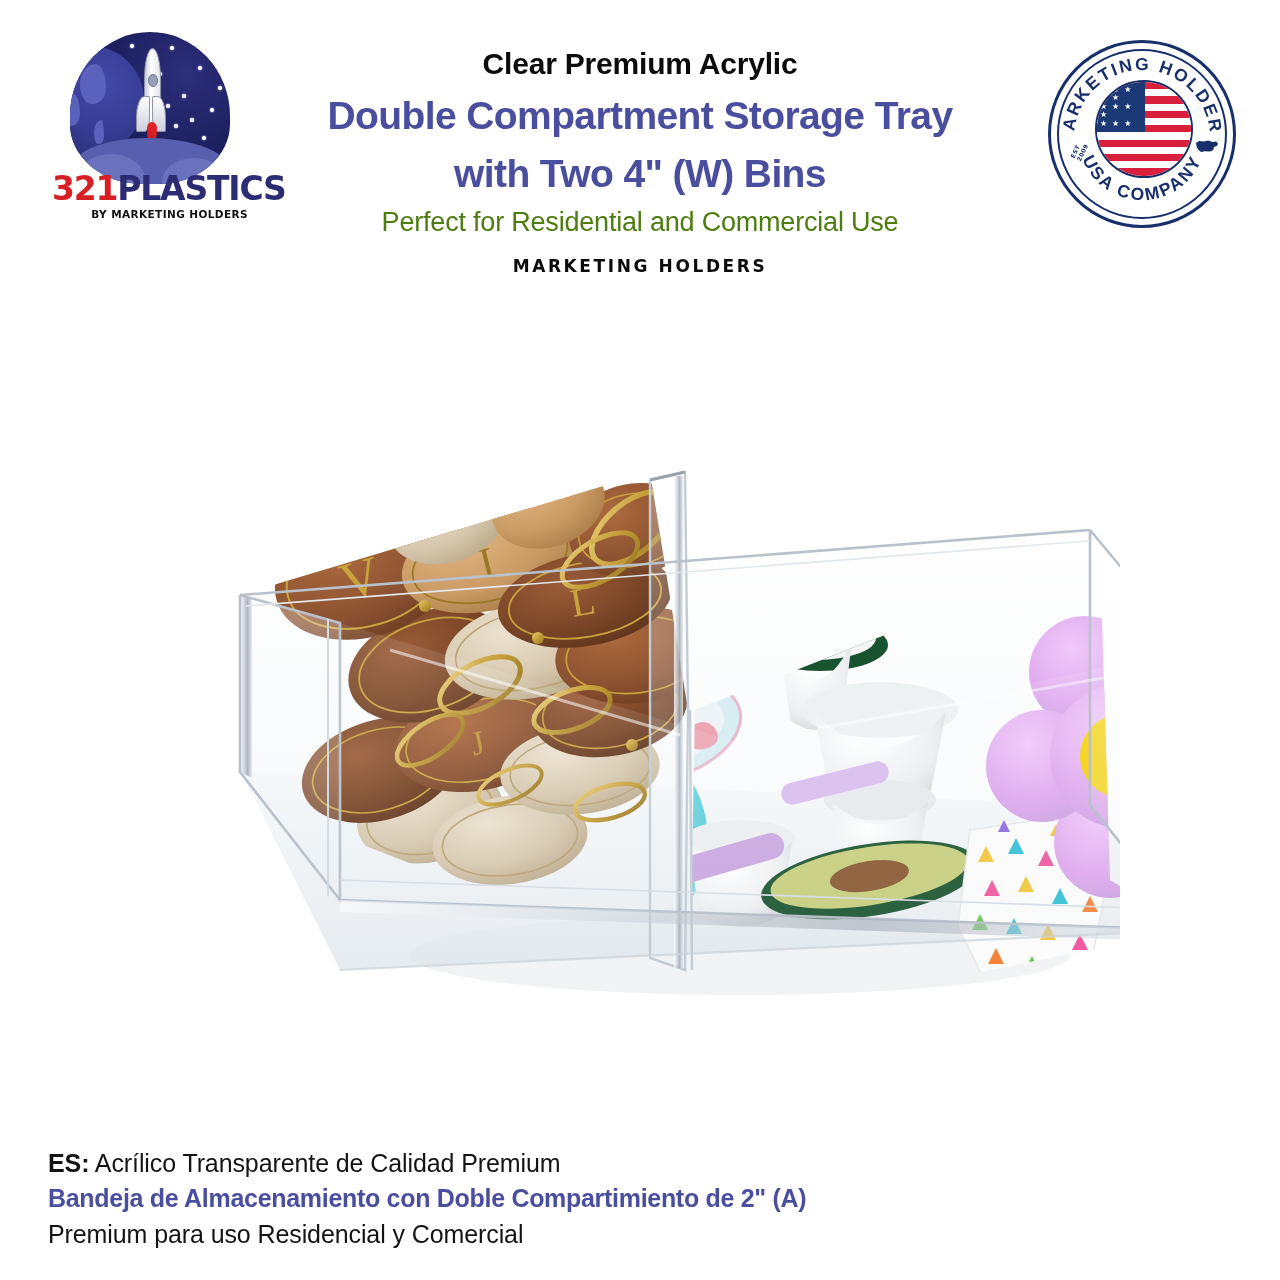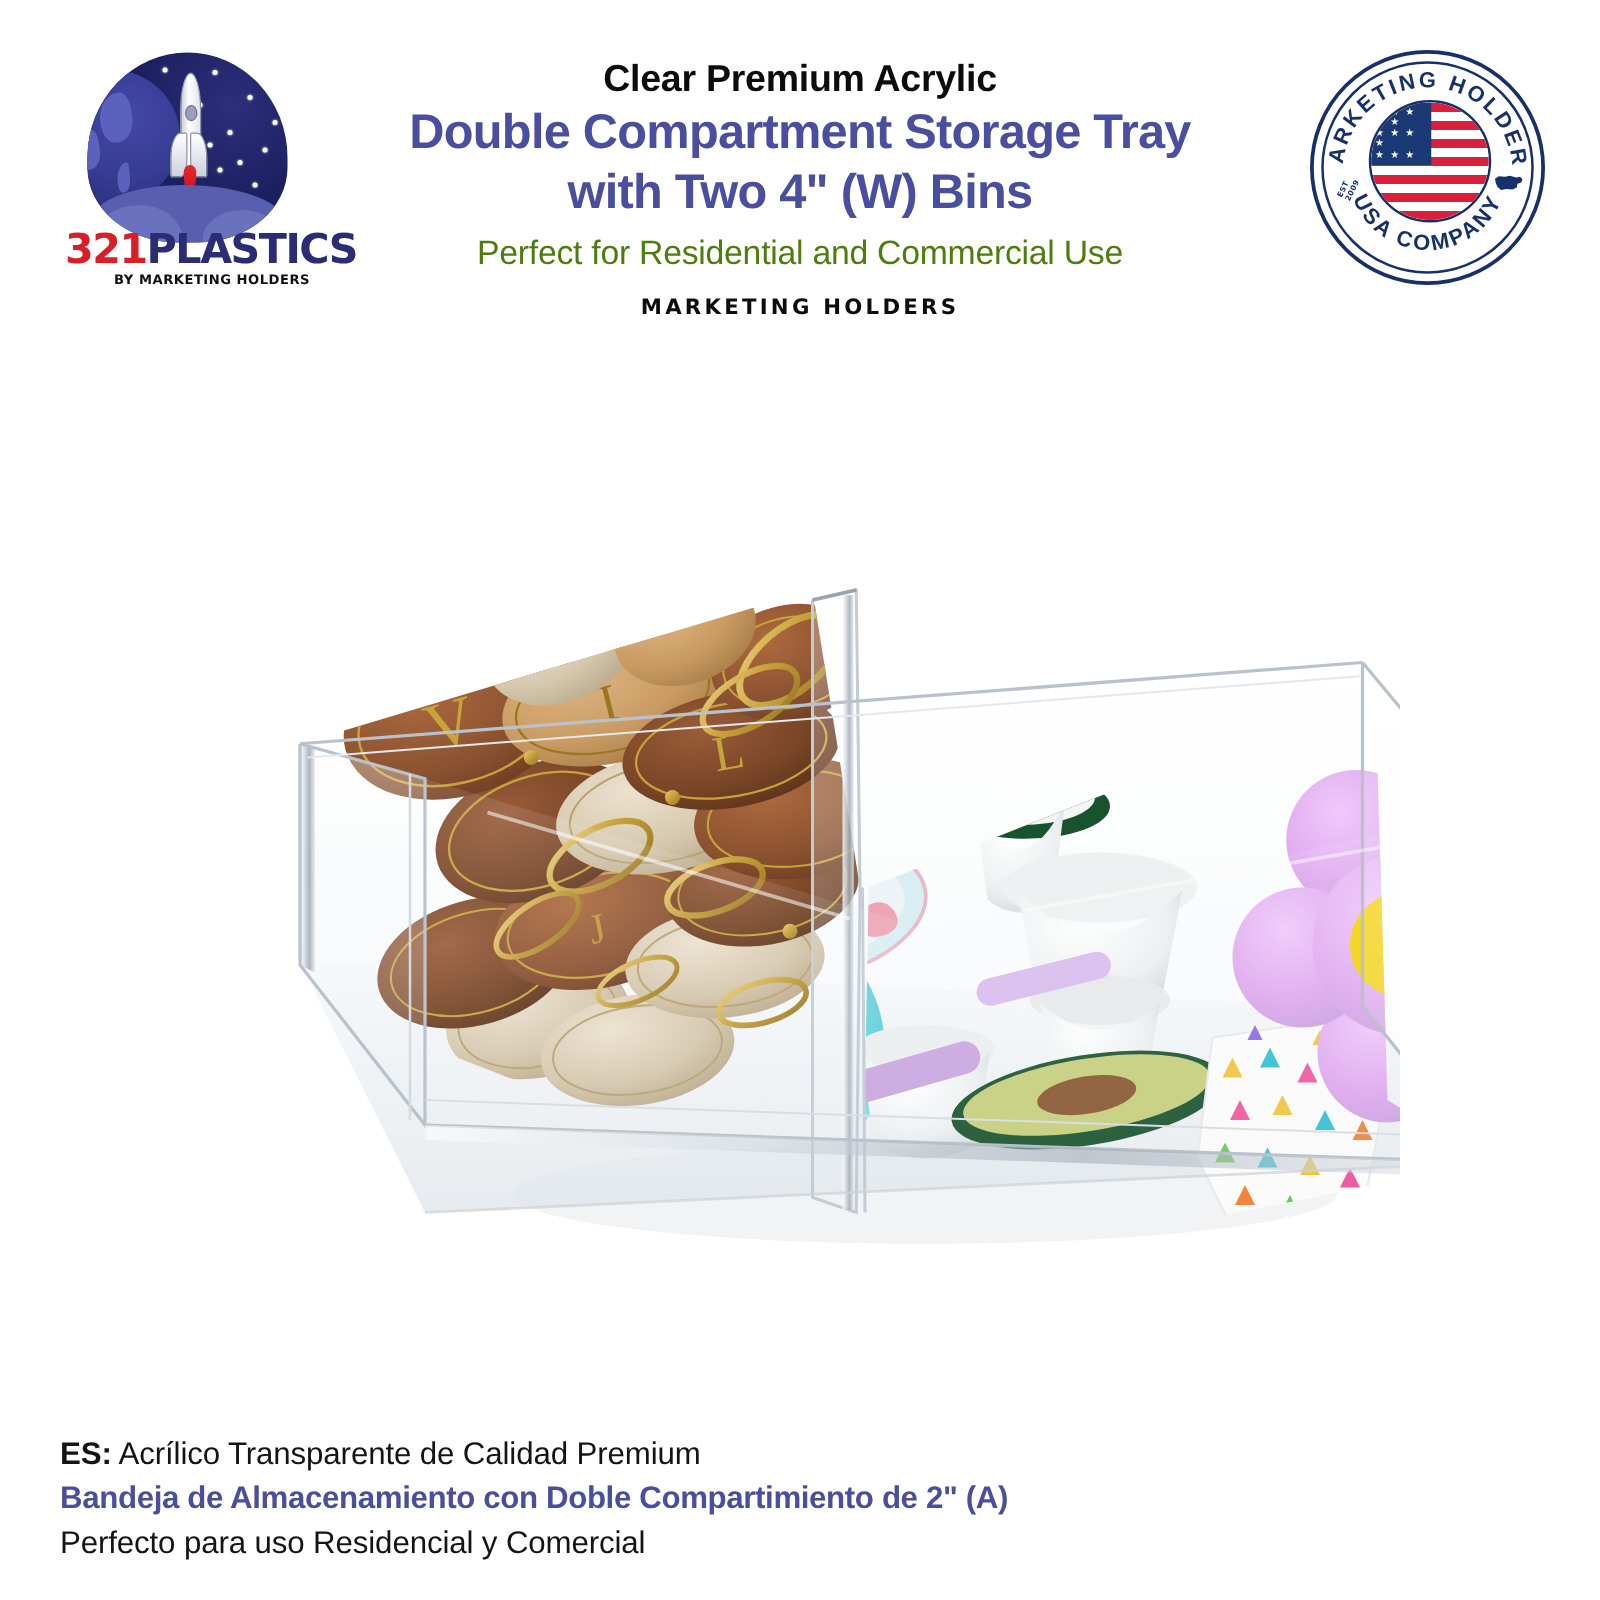--- a/index.html
+++ b/index.html
@@ -23,21 +23,21 @@
     position: absolute;
     top: 0; left: 0;
     width: 1280px;
     height: 280px;
   }
 
   
   .logo-321 {
     position: absolute;
     left: 52px;
-    top: 42px;
+    top: 32px;
     width: 196px;
     height: 192px;
   }
   .logo-badge {
     position: absolute;
     left: 18px; top: 0;
     width: 160px; height: 152px;
     border-radius: 80px 80px 72px 72px / 84px 84px 60px 60px;
     background:
       radial-gradient(circle at 72% 28%, #2c2f7a 0%, #1d2060 46%, #171a52 100%);
@@ -172,21 +172,21 @@
     color: #0c0c0c;
     letter-spacing: -0.2px;
     line-height: 1.18;
   }
   .h-title {
     font-size: 39px;
     font-weight: 700;
     color: #4a4e9e;
     letter-spacing: -0.6px;
     line-height: 1.18;
-    margin-top: 2px;
+    margin-top: 12px;
   }
   .h-sub {
     font-size: 27px;
     font-weight: 400;
     color: #4d7c0f;
     letter-spacing: -0.2px;
     line-height: 1.2;
     margin-top: 9px;
   }
   .h-brand {
@@ -679,14 +679,14 @@
         <polyline points="210,240 500,325" fill="none" stroke="#ffffff" stroke-width="3" opacity="0.55"></polyline>
         <polyline points="640,318 980,258" fill="none" stroke="#ffffff" stroke-width="3" opacity="0.45"></polyline>
       </g>
     </svg>
   </div>
 </div>
 
 <div class="footer">
   <div class="f-line1"><b>ES:</b><span> Acrílico Transparente de Calidad Premium</span></div>
   <div class="f-line2">Bandeja de Almacenamiento con Doble Compartimiento de 2" (A)</div>
-  <div class="f-line3">Perfecto para uso Residencial y Comercial</div>
+  <div class="f-line3">Premium para uso Residencial y Comercial</div>
 </div>
 
 </body></html>

